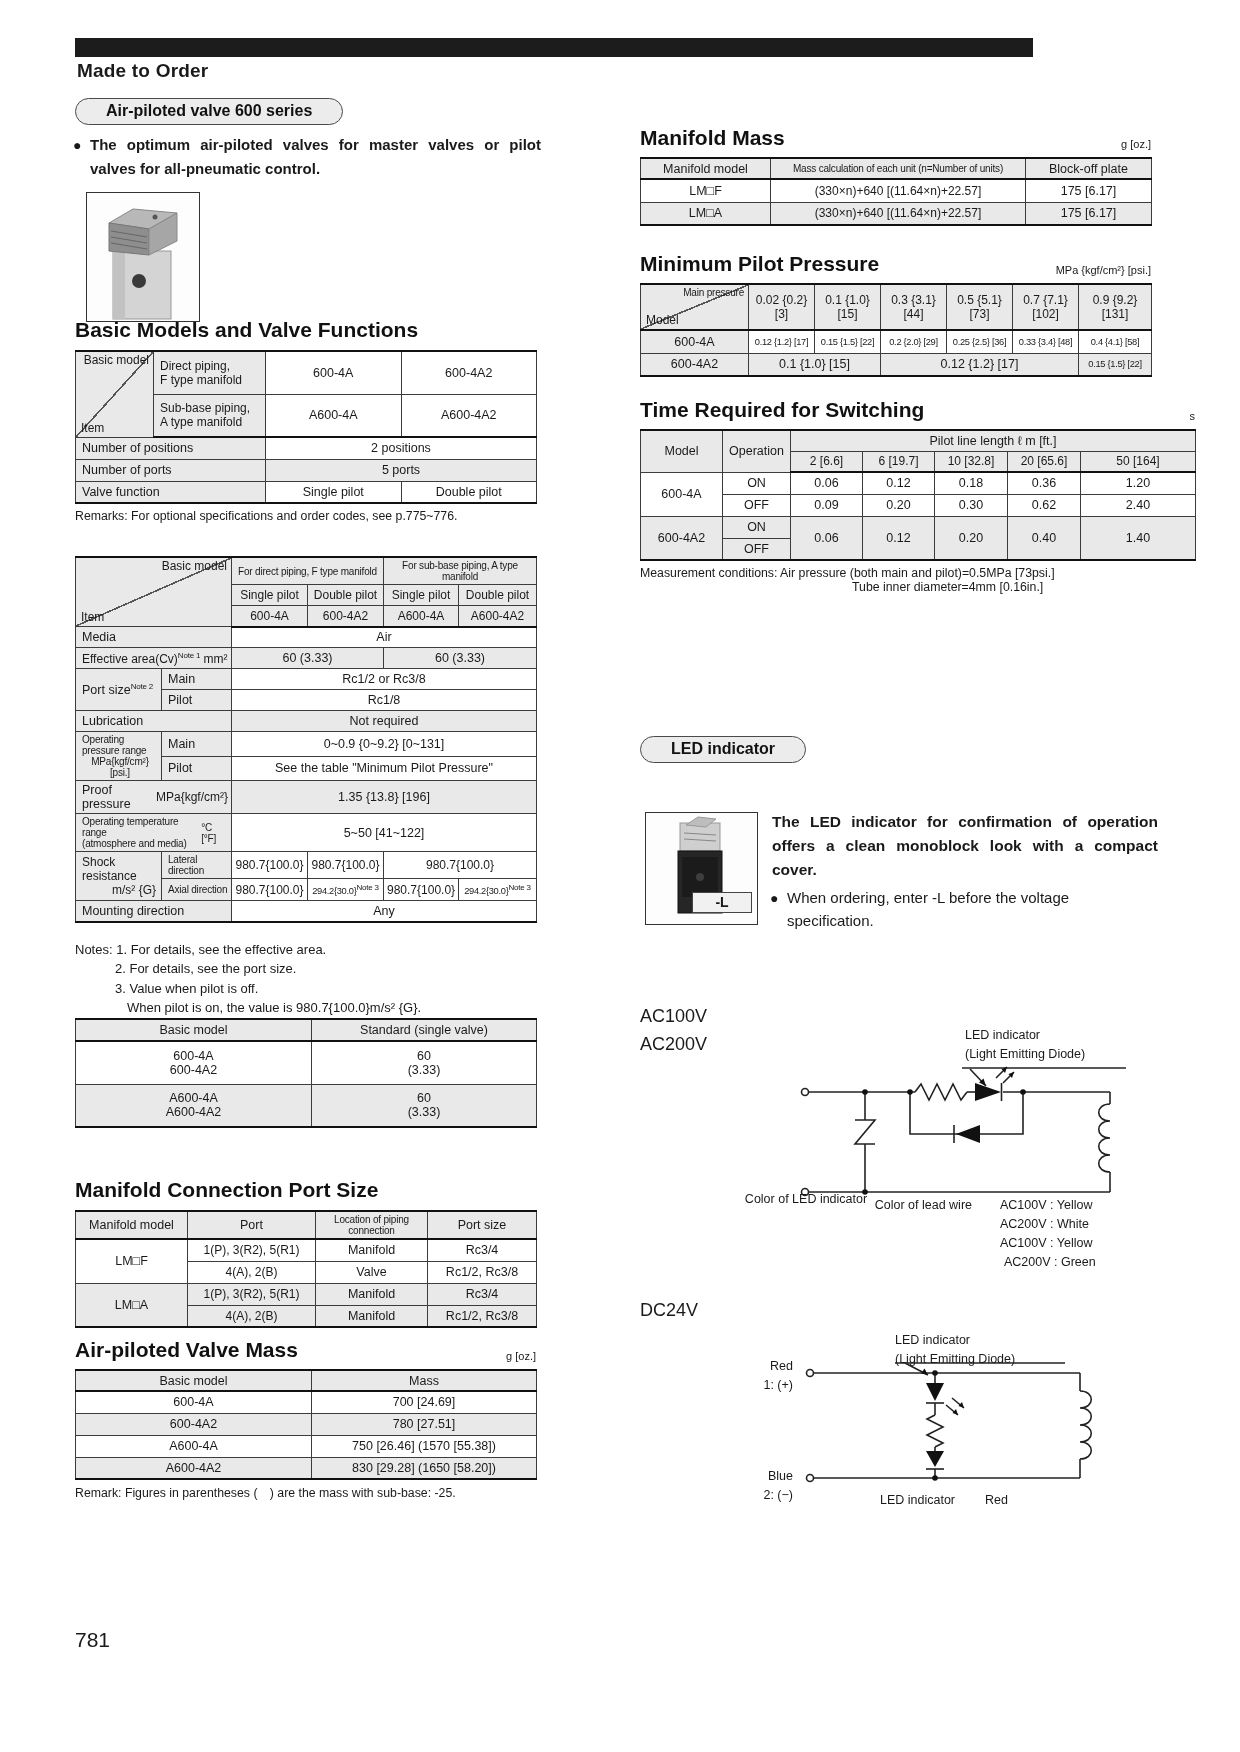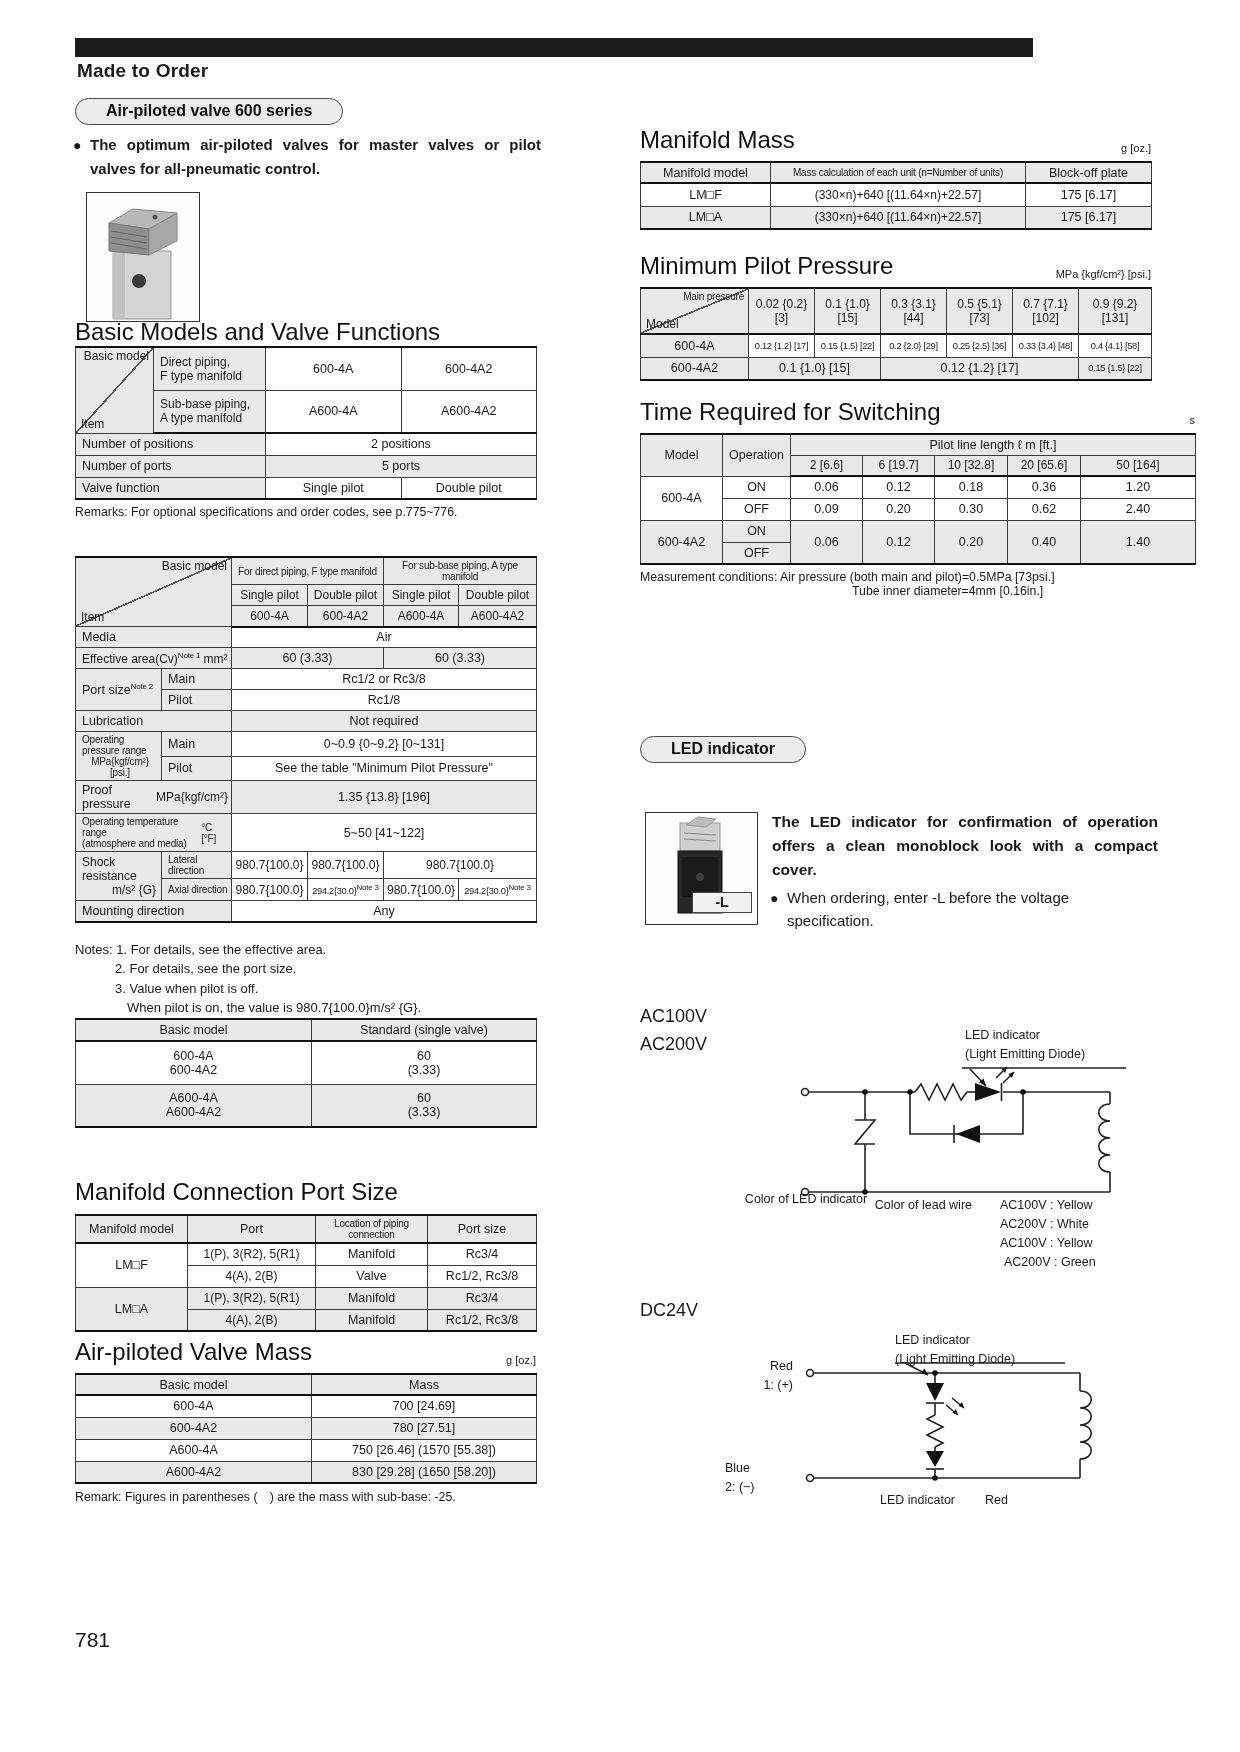--- a/index.html
+++ b/index.html
@@ -5,21 +5,21 @@
 *{box-sizing:border-box;margin:0;padding:0}
 html,body{background:#fff}
 body{width:1240px;height:1752px;position:relative;font-family:"Liberation Sans","DejaVu Sans",sans-serif;color:#1a1a1a}
 .abs{position:absolute}
 .topband{left:75px;top:38px;width:958px;height:19px;background:#1c1c1c}
 .made{left:77px;top:60px;font-size:19px;font-weight:bold;letter-spacing:.2px}
 .pill{display:inline-block;border:1.6px solid #4a4a4a;border-radius:17px;background:#ececec;font-weight:bold;font-size:16px;padding:3px 30px 4px;color:#111}
 .intro{font-weight:bold;font-size:15px;line-height:1.6;padding-left:15px;position:relative;text-align:justify}
 .intro::before{content:"●";position:absolute;left:-2px;top:1px;font-size:14px}
 .photo{border:1px solid #333;background:#fdfdfd;position:absolute}
-.h2{font-size:24px;font-weight:normal;color:#111}
+.h2{font-size:21px;font-weight:bold;color:#111}
 .hwrap{position:relative;margin-bottom:7px}
 .unit{position:absolute;right:1px;bottom:0;font-size:11px;font-weight:normal}
 table{border-collapse:collapse;width:100%;font-size:12.5px;table-layout:fixed}
 .tbl{border-top:2.4px solid #111;border-bottom:2.4px solid #111}
 .tbl td,.tbl th{border:1px solid #3c3c3c;text-align:center;vertical-align:middle;padding:2px 3px;font-weight:normal;color:#1a1a1a}
 .tbl .lab{background:#e9e9e9;text-align:left;padding-left:6px}
 .tbl .labc{background:#e9e9e9}
 .shade{background:#e9e9e9}
 .bold{font-weight:bold}
 .pre{white-space:pre-line}
@@ -70,21 +70,21 @@
     <polygon points="62,36 90,20 90,48 62,62" fill="#a6a6a6" stroke="#888"></polygon>
     <line x1="24" y1="38" x2="60" y2="44" stroke="#666"></line>
     <line x1="24" y1="44" x2="60" y2="50" stroke="#666"></line>
     <line x1="24" y1="50" x2="60" y2="56" stroke="#666"></line>
     <circle cx="52" cy="88" r="7" fill="#3a3a3a"></circle>
     <circle cx="68" cy="24" r="2.5" fill="#555"></circle>
   </svg>
 </div>
 
 <div class="abs" style="left:75px;top:318px;width:462px">
-  <div class="h2" style="">Basic Models and Valve Functions</div>
+  <div class="h2" style="margin-bottom:8px">Basic Models and Valve Functions</div>
   <table class="tbl">
     <colgroup>
         <col style="width:78px">
         <col style="width:112px">
         <col>
         <col>
       </colgroup>
     <tbody>
         <tr>
       <td class="diagcell" rowspan="2">
@@ -564,21 +564,21 @@
 <span class="abs legend" style="left:640px;top:1192px;width:332px;text-align:center">Color of LED indicator</span>
 <span class="abs legend" style="left:1000px;top:1236px">AC100V : Yellow</span>
 <span class="abs legend" style="left:1004px;top:1255px">AC200V : Green</span>
 
 <div class="abs" style="left:640px;top:1295px;width:512px;height:220px">
   <div class="actitle" style="position:absolute;left:0;top:2px">DC24V</div>
   <span class="abs circlbl" style="left:255px;top:36px">LED indicator
 (Light Emitting Diode)</span>
   <span class="abs circlbl" style="left:85px;top:62px;width:68px;text-align:right">Red
 1: (+)</span>
-  <span class="abs circlbl" style="left:85px;top:164px;width:68px;">Blue
+  <span class="abs circlbl" style="left:85px;top:172px;width:68px;text-align:right">Blue
 2: (−)</span>
   <svg class="abs" style="left:160px;top:58px" width="352" height="150" viewBox="0 0 352 150">
     <g stroke="#222" stroke-width="1.6" fill="none">
       <line x1="95" y1="10" x2="265" y2="10"></line>
       <line x1="105" y1="10" x2="128" y2="22"></line>
       <circle cx="10" cy="20" r="3.5" fill="#fff"></circle>
       <circle cx="10" cy="125" r="3.5" fill="#fff"></circle>
       <line x1="13.5" y1="20" x2="280" y2="20"></line>
       <line x1="135" y1="20" x2="135" y2="30"></line>
       <line x1="126" y1="50" x2="144" y2="50"></line>

